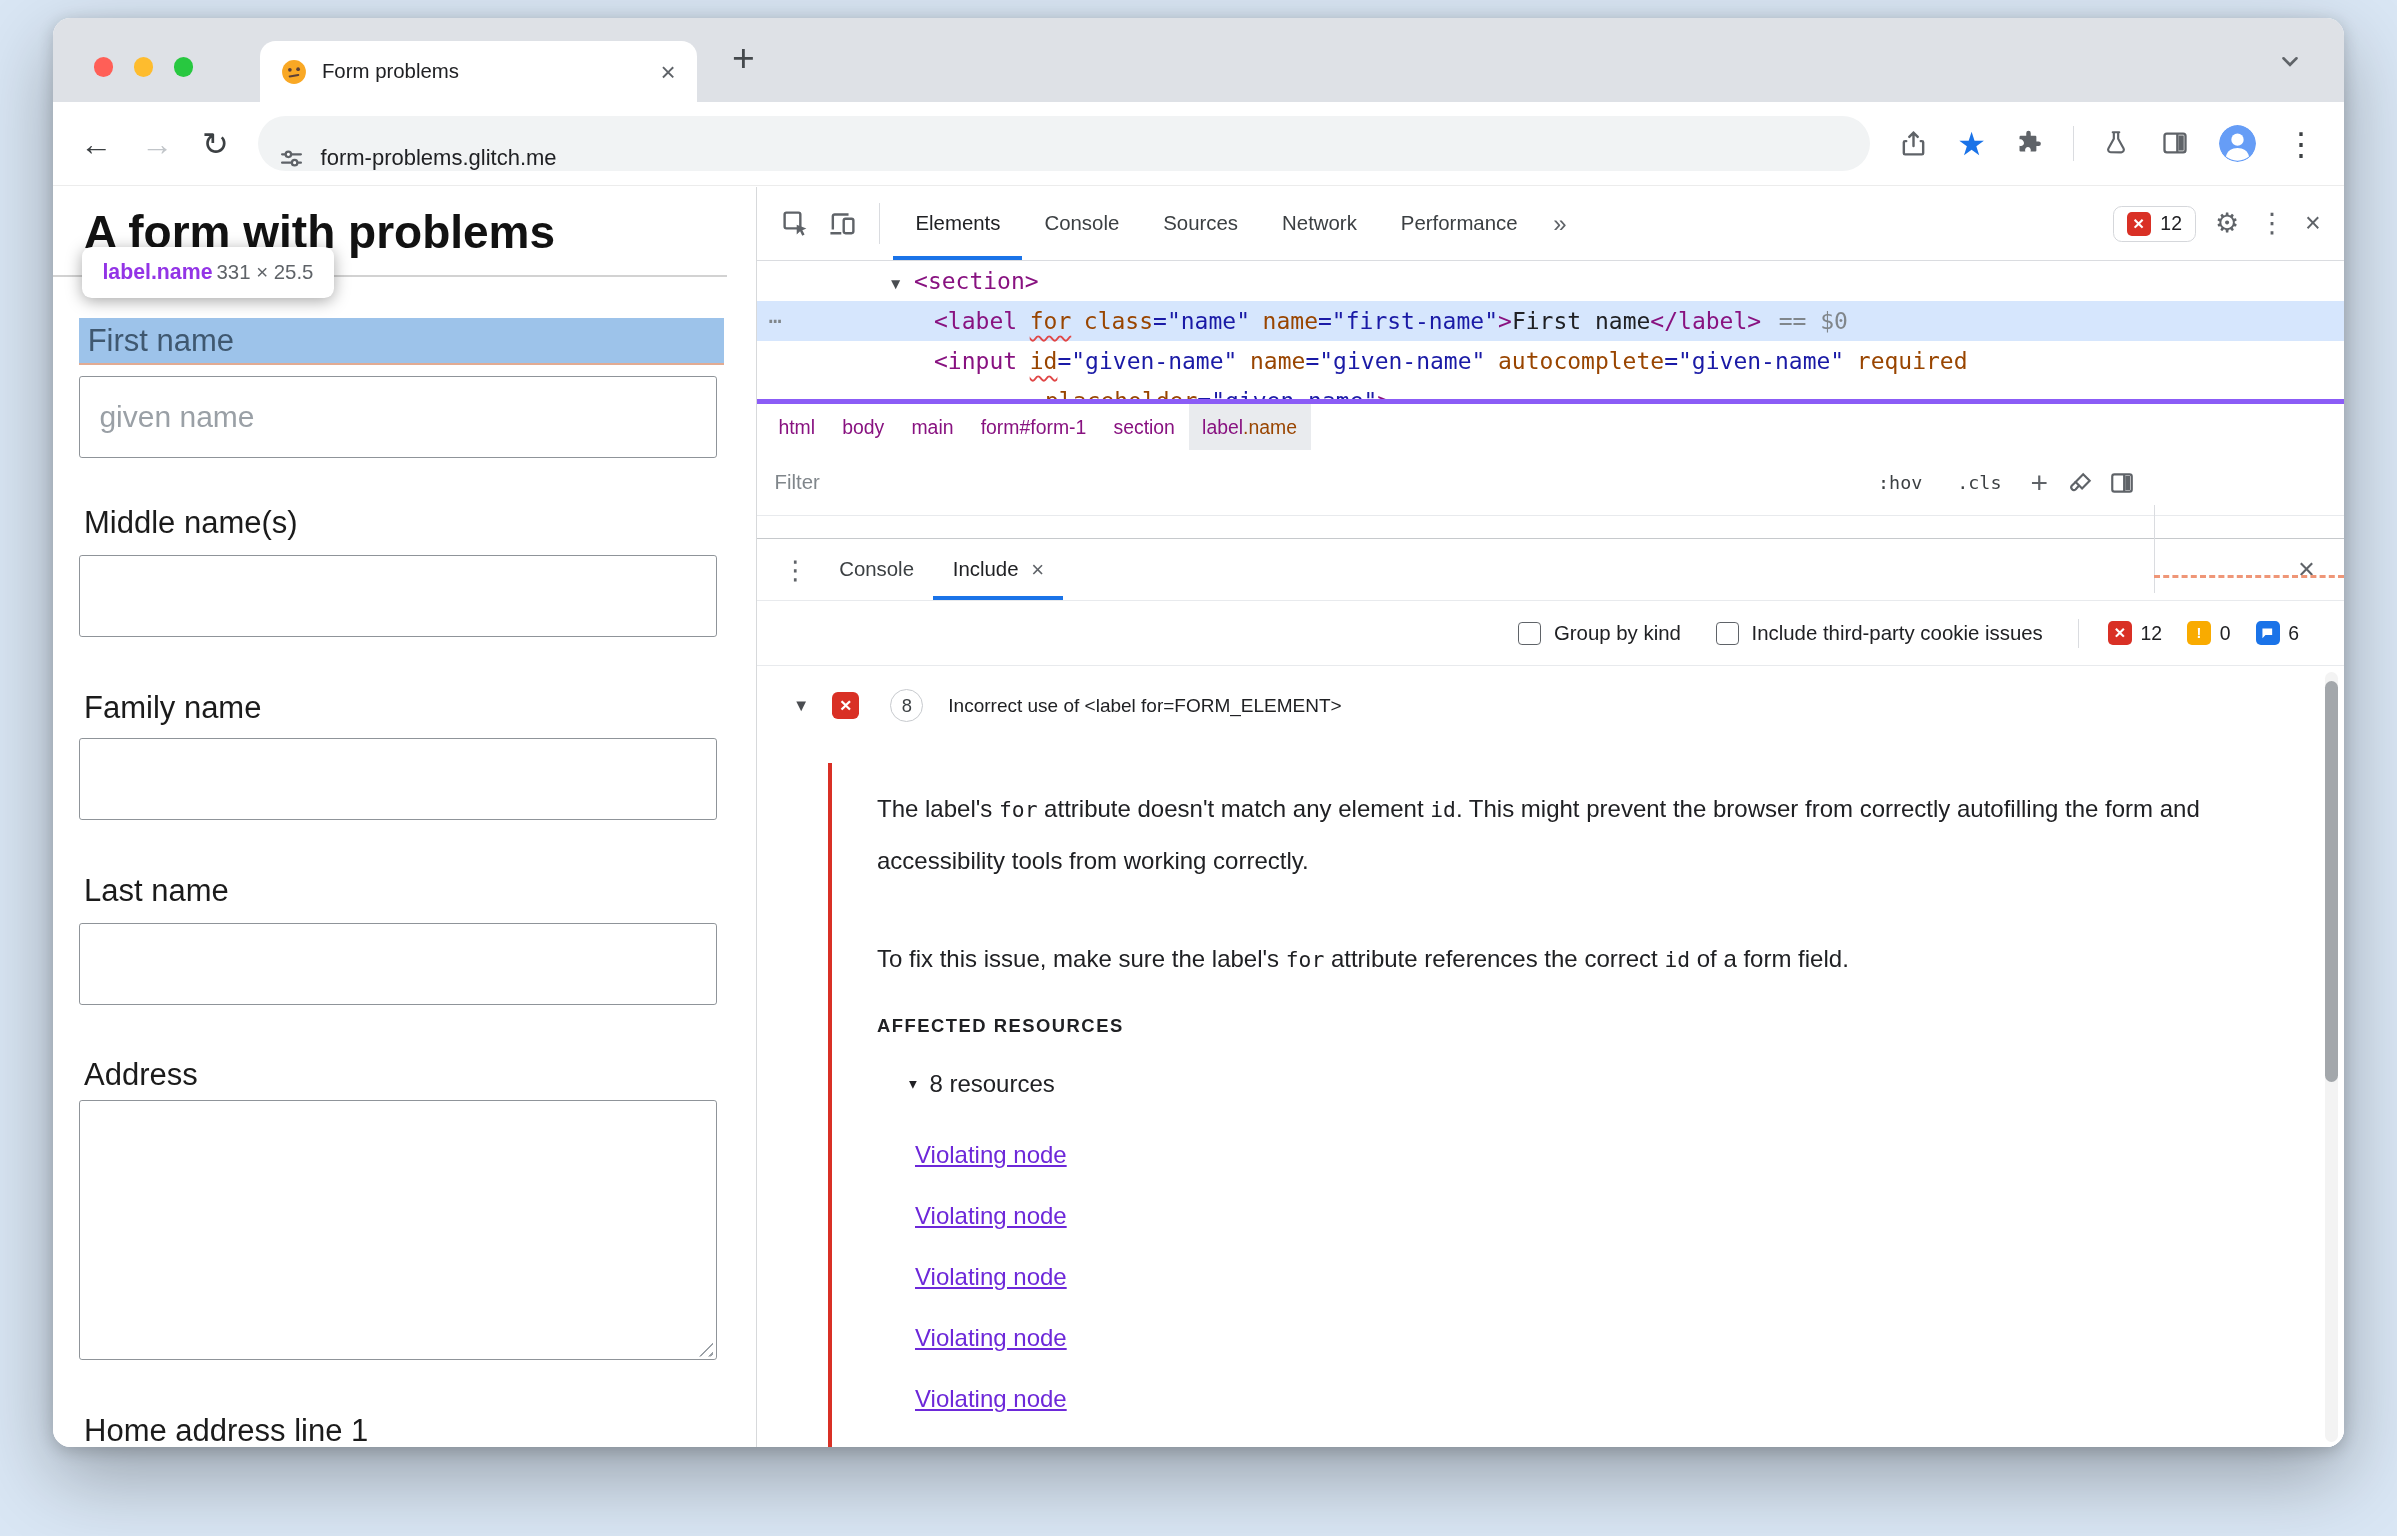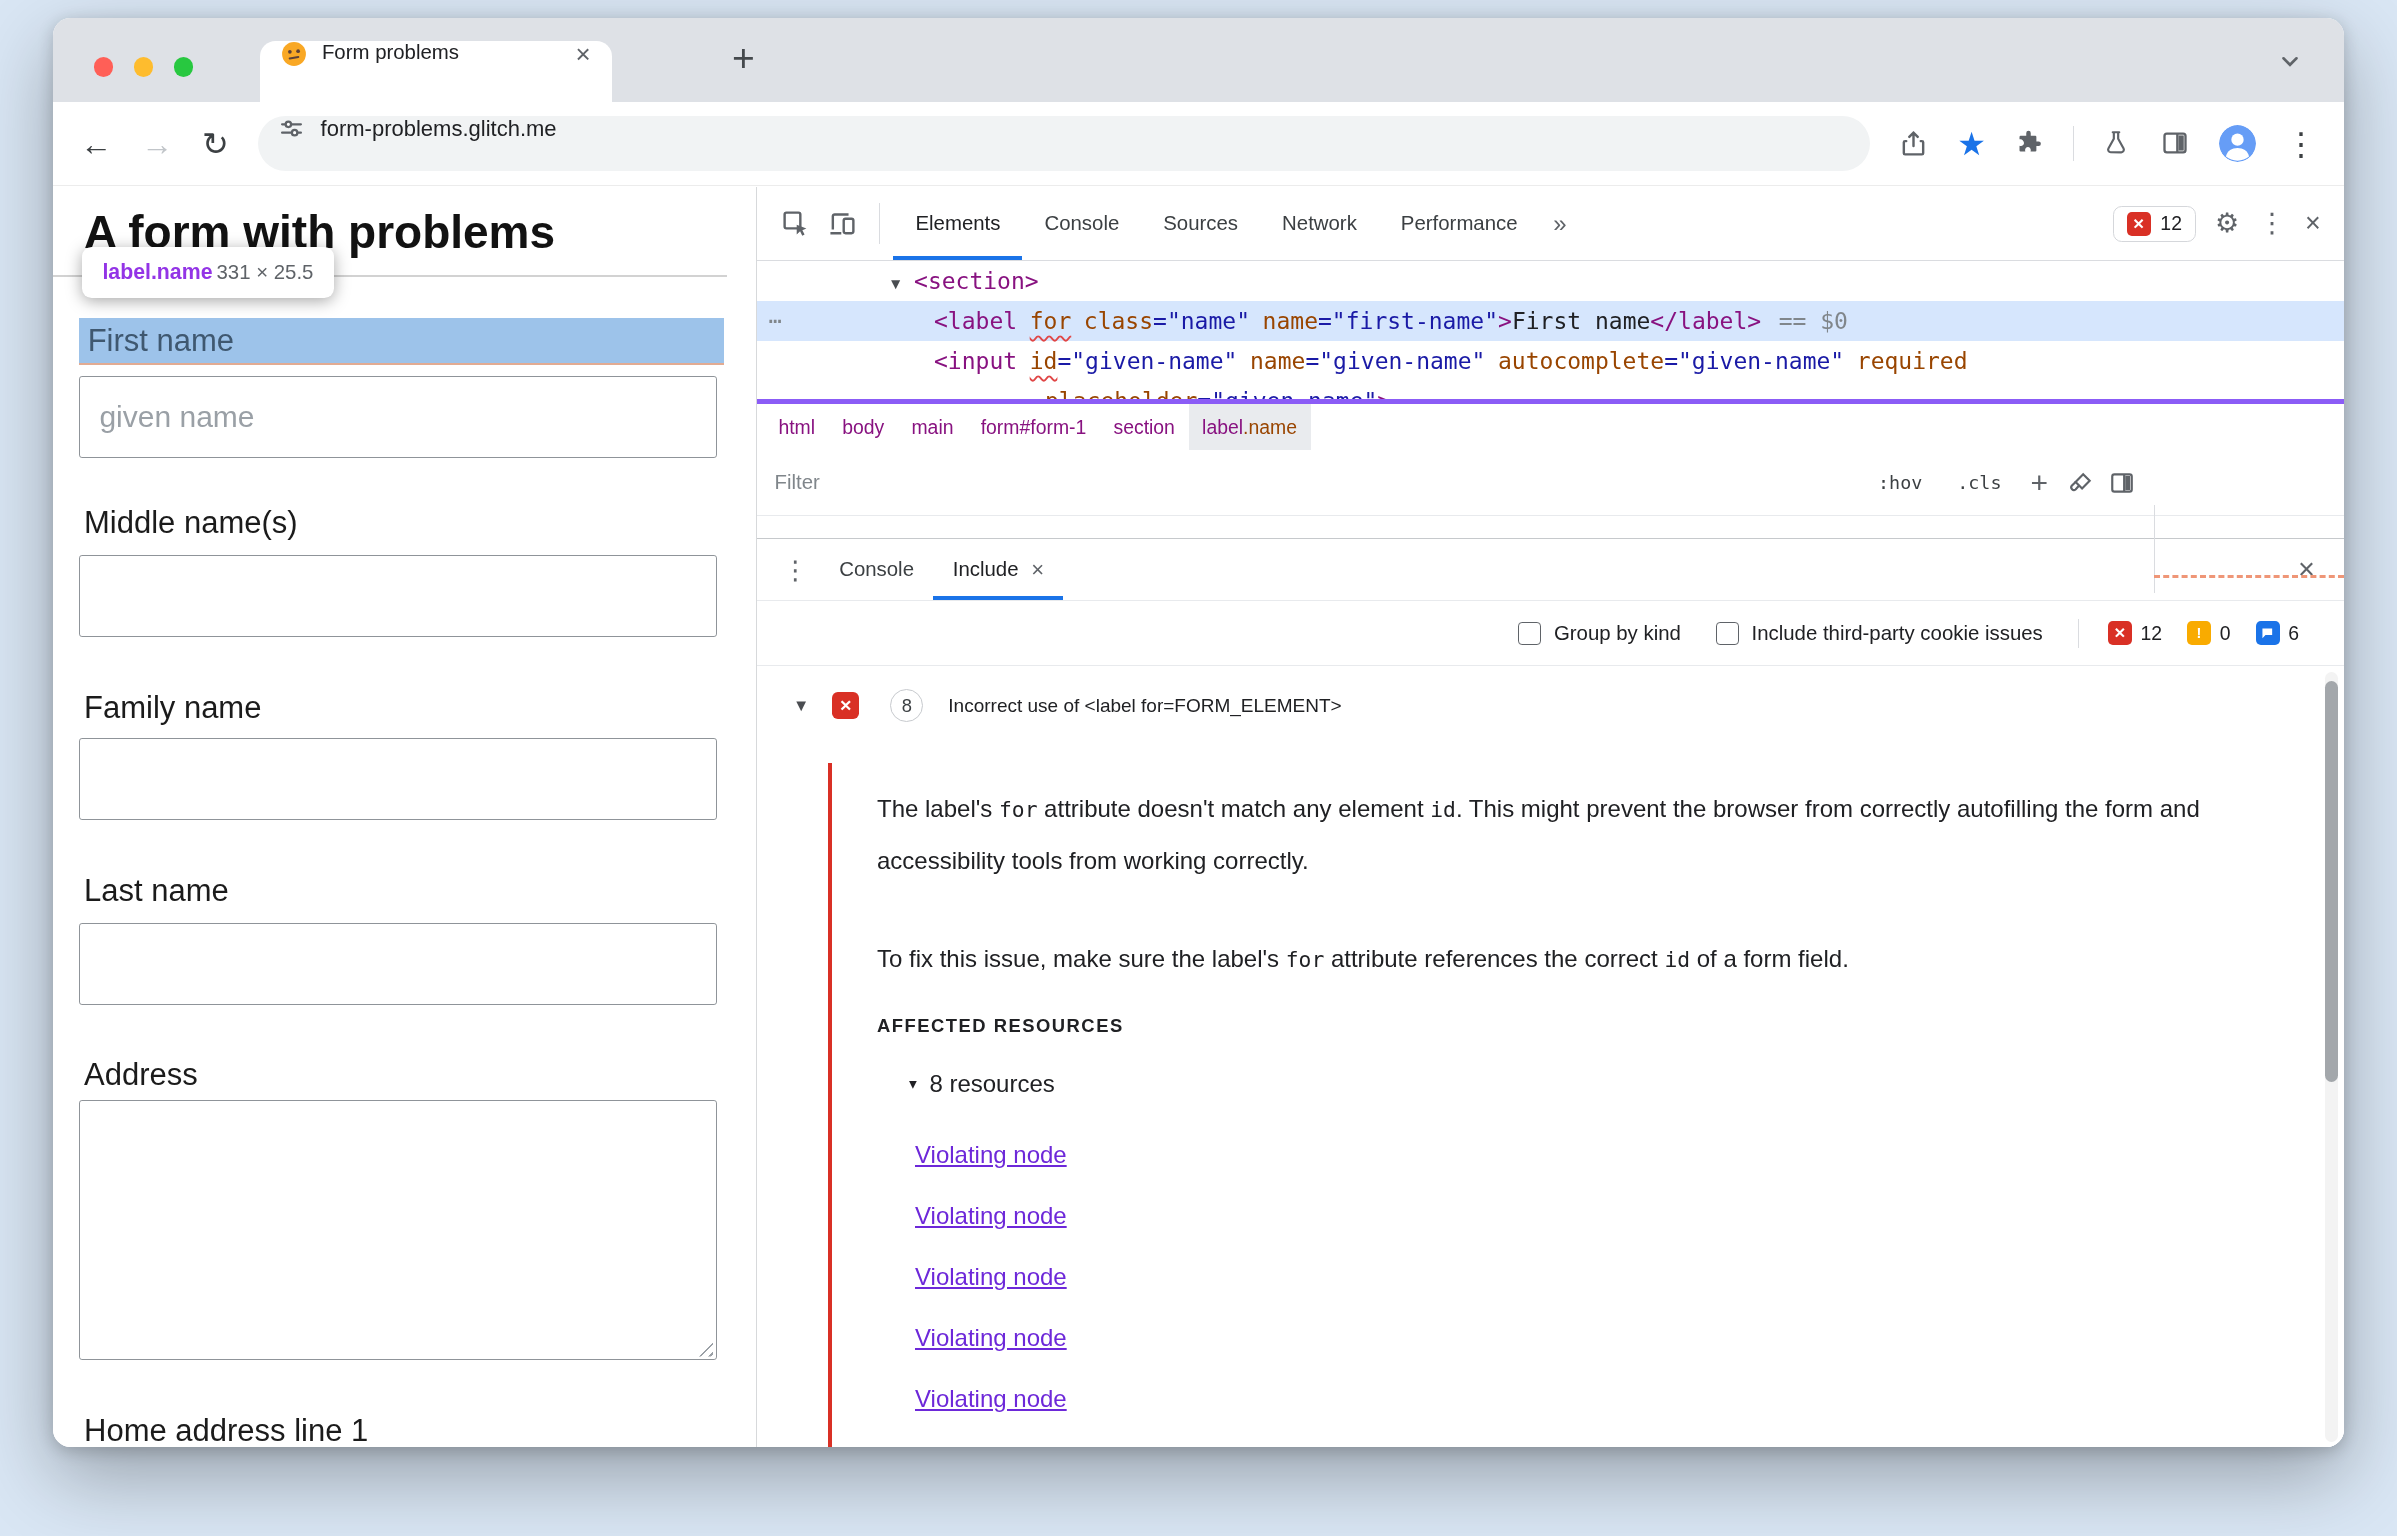--- a/index.html
+++ b/index.html
@@ -4,32 +4,32 @@
 <style>
   html,body{margin:0;padding:0}
   body{width:2398px;height:1536px;background:#d9e6f4;font-family:"Liberation Sans",sans-serif;position:relative;overflow:hidden;-webkit-font-smoothing:antialiased}
   .window{position:absolute;left:53px;top:18.4px;width:2291px;height:1429px;background:#fff;border-radius:17.5px;box-shadow:0 29px 78px rgba(0,0,0,.30),0 3.9px 15.5px rgba(0,0,0,.18);overflow:hidden}
 
   
   .titlebar{height:84px;background:#dee1e6;position:relative}
   .traffic{position:absolute;left:41px;top:39px;display:flex;gap:20.4px}
   .tl{width:19.4px;height:19.4px;border-radius:50%}
   .tl.red{background:#ff5f57}.tl.yellow{background:#febc2e}.tl.green{background:#28c840}
-  .tab{position:absolute;left:207px;bottom:0;width:352px;height:61px;background:#fff;border-radius:15.5px 15.5px 0 0;display:flex;padding:0 21.3px;box-sizing:border-box}
+  .tab{position:absolute;left:207px;bottom:0;width:437px;height:61px;background:#fff;border-radius:15.5px 15.5px 0 0;display:flex;align-items:center;padding:0 21.3px;box-sizing:border-box}
   .favicon{width:26px;height:26px;margin-right:14.6px;flex:0 0 auto}
   .tab-title{font-size:20.4px;color:#202124;flex:1;white-space:nowrap;overflow:hidden}
   .tab-close{font-size:26px;color:#5f6368;line-height:1}
   .newtab{position:absolute;left:679px;top:19.4px;font-size:39px;color:#45494d;line-height:1}
   .strip-chevron{position:absolute;right:41px;top:30px;width:26px;height:26px}
 
   
   .navbar{height:84px;background:#fff;display:flex;align-items:center;padding:0 27px;gap:29px;box-sizing:border-box;border-bottom:1px solid #ececec}
   .nav-ic{font-size:32px;color:#3c4043;line-height:1}
   .nav-ic.disabled{color:#c1c5c9}
-  .urlbar{flex:1;height:55px;background:#f1f3f4;border-radius:28px;display:flex;align-items:flex-start;padding:0 21.3px;gap:16.5px;min-width:0}
+  .urlbar{flex:1;height:55px;background:#f1f3f4;border-radius:28px;display:flex;align-items:flex-end;padding:0 21.3px;gap:16.5px;min-width:0}
   .urlbar svg{flex:0 0 auto}
   .url{font-size:22px;color:#202124;white-space:nowrap}
   .vdiv{width:1px;height:35px;background:#dadce0}
   .star{font-size:32px;color:#1a73e8;line-height:1}
   .avatar{width:37px;height:37px;border-radius:50%;overflow:hidden;flex:0 0 auto}
   .nb-icon{width:29px;height:29px;flex:0 0 auto}
 
   
   .content{position:absolute;top:169px;left:0;right:0;bottom:0;display:flex}
   .page{width:704px;flex:0 0 auto;position:relative;background:#fff;border-right:1px solid #d7d9db;box-sizing:border-box;overflow:hidden}

